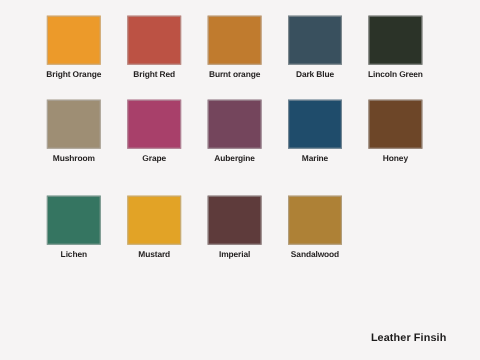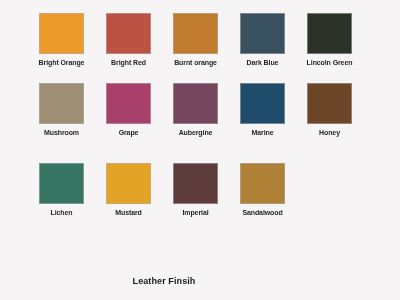--- a/index.html
+++ b/index.html
@@ -63,22 +63,22 @@
     letter-spacing: -0.1px;
     line-height: 9px;
     text-align: center;
     white-space: nowrap;
   }
 
   #board-title {
     position: absolute;
     left: 0;
     top: 276px;
-    width: 328px;
-    text-align: center;
+    width: 372px;
+    text-align: right;
     font-size: 9px;
     font-weight: bold;
     color: #1c1a1a;
     letter-spacing: 0.1px;
   }
 </style>
 </head>
 <body>
 
 <div id="swatch-board">

